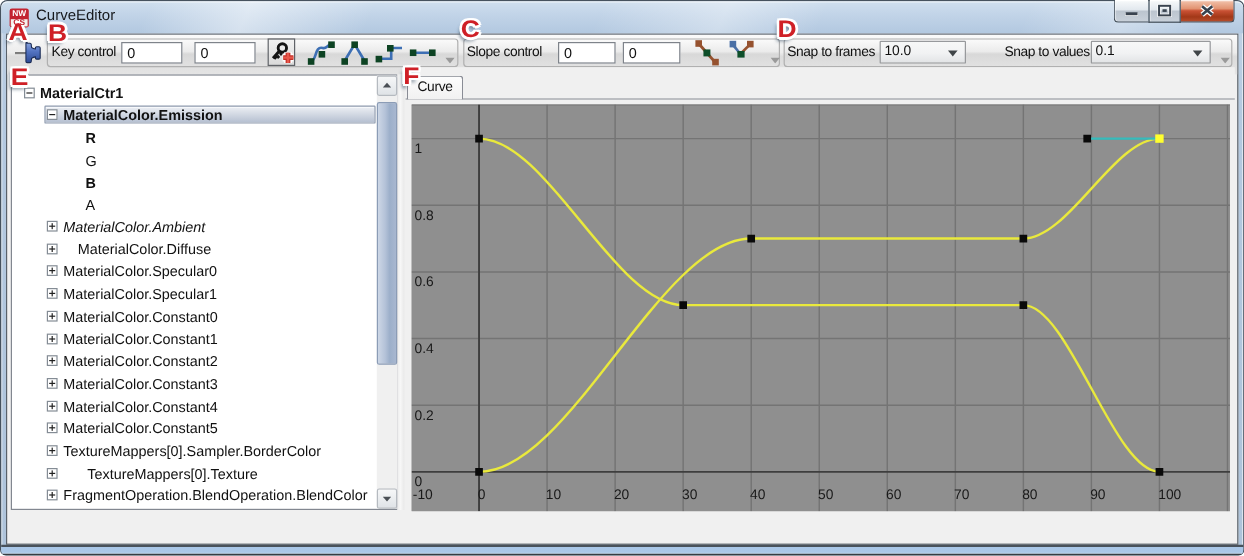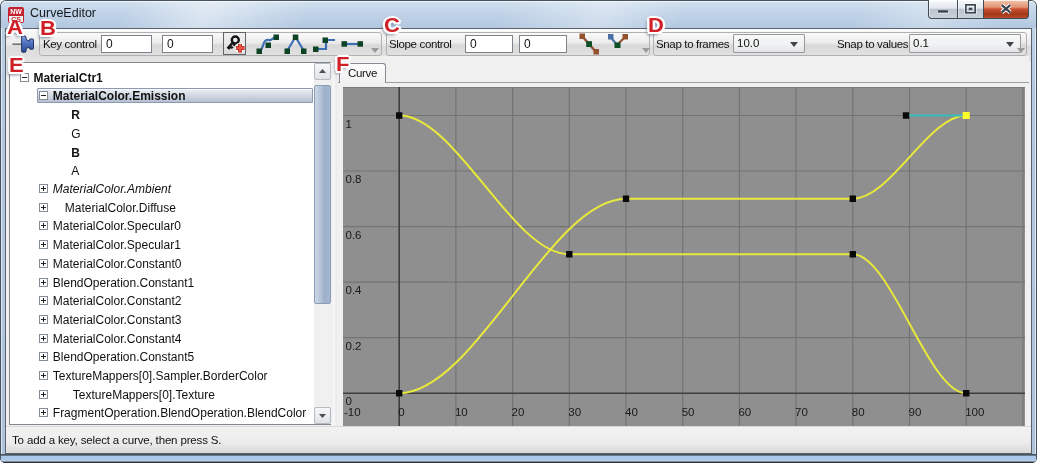--- a/index.html
+++ b/index.html
@@ -176,21 +176,21 @@
     <rect x="7.5" y="9.5" width="6" height="5.5" fill="#0e4f2a"></rect>
     <rect x="15.5" y="1" width="5.5" height="5.5" fill="#96522f"></rect>
   </svg>
   <svg class="chev" style="left:642px;" viewBox="0 0 8 5">
       <path d="M0 0 h8 l-4 5 z" fill="#9a9a9a"></path>
     </svg>
 
   <div class="tlabel" style="left:656px;">Snap to frames</div>
   <div class="combo" style="left:733px; width:72px;">10.0<span class="arr"></span></div>
   <div class="tlabel" style="left:837px;">Snap to values</div>
-  <div class="combo" style="left:909px; width:112px;">0.1<span class="arr"></span></div>
+  <div class="combo" style="left:909px; width:100px;">0.1<span class="arr"></span></div>
   <svg class="chev" style="left:1017px;" viewBox="0 0 8 5">
       <path d="M0 0 h8 l-4 5 z" fill="#9a9a9a"></path>
     </svg>
 
   <div id="tree"></div>
   <div id="selrow" style="left:37px;top:88px;width:276px;height:15px;"></div>
   <div id="treerows">
   <div class="trow" style="left:33.4px;top:71.0px;font-weight:bold;">MaterialCtr1</div>
   <div class="pmbox" style="left:19.5px;top:73.0px;">
         <i></i>
@@ -221,41 +221,41 @@
   <div class="trow" style="left:52.8px;top:238.1px;font-weight:normal;text-align:right;">MaterialColor.Specular1</div>
   <div class="pmbox" style="left:39px;top:240.1px;">
         <i></i>
         <b></b>
       </div>
   <div class="trow" style="left:52.8px;top:256.8px;font-weight:normal;">MaterialColor.Constant0</div>
   <div class="pmbox" style="left:39px;top:258.8px;">
         <i></i>
         <b></b>
       </div>
-  <div class="trow" style="left:52.8px;top:275.5px;font-weight:normal;">BlendOperation.Constant1</div>
+  <div class="trow" style="left:52.8px;top:275.5px;font-weight:normal;">MaterialColor.Constant1</div>
   <div class="pmbox" style="left:39px;top:277.5px;">
         <i></i>
         <b></b>
       </div>
   <div class="trow" style="left:52.8px;top:294.2px;font-weight:normal;">MaterialColor.Constant2</div>
   <div class="pmbox" style="left:39px;top:296.2px;">
         <i></i>
         <b></b>
       </div>
   <div class="trow" style="left:52.8px;top:312.9px;font-weight:normal;">MaterialColor.Constant3</div>
   <div class="pmbox" style="left:39px;top:314.9px;">
         <i></i>
         <b></b>
       </div>
   <div class="trow" style="left:52.8px;top:331.6px;font-weight:normal;">MaterialColor.Constant4</div>
   <div class="pmbox" style="left:39px;top:333.6px;">
         <i></i>
         <b></b>
       </div>
-  <div class="trow" style="left:52.8px;top:350.3px;font-weight:normal;">BlendOperation.Constant5</div>
+  <div class="trow" style="left:52.8px;top:350.3px;font-weight:normal;">MaterialColor.Constant5</div>
   <div class="pmbox" style="left:39px;top:352.3px;">
         <i></i>
         <b></b>
       </div>
   <div class="trow" style="left:52.8px;top:369.0px;font-weight:normal;">TextureMappers[0].Sampler.BorderColor</div>
   <div class="pmbox" style="left:39px;top:371.0px;">
         <i></i>
         <b></b>
       </div>
   <div class="trow" style="left:52.8px;top:387.7px;font-weight:normal;margin-left:20px;">TextureMappers[0].Texture</div>
@@ -311,21 +311,20 @@
         <text x="282.0" y="329">40</text>
         <text x="338.7" y="329">50</text>
         <text x="395.4" y="329">60</text>
         <text x="452.1" y="329">70</text>
         <text x="508.8" y="329">80</text>
         <text x="565.5" y="329">90</text>
         <text x="622.2" y="329">100</text>
       </g>
   </svg>
 
-  <div id="status">To add a key, select a curve, then press S.</div>
 
   <div style="position:absolute;left:1px;right:1px;top:454px;height:9px;border-radius:0 0 4px 4px;
     background:linear-gradient(180deg,#49525b 0%,#49525b 16%,#a9c7e8 18%,#abc8e8 70%,#c9dcee 78%,#3a4046 88%,#23272c 100%);"></div>
 
   <span class="ann" style="left:7px;top:17px;">A</span>
   <span class="ann" style="left:40px;top:18px;">B</span>
   <span class="ann" style="left:384px;top:15px;">C</span>
   <span class="ann" style="left:648px;top:15px;">D</span>
   <span class="ann" style="left:9px;top:55px;">E</span>
   <span class="ann" style="left:336px;top:54px;">F</span>

